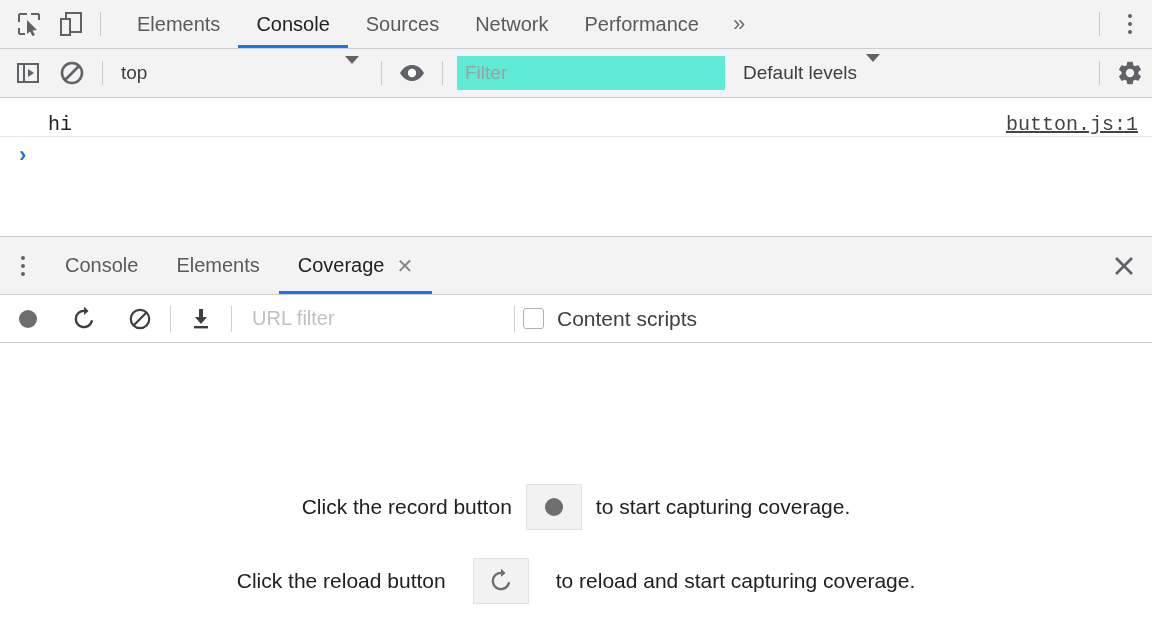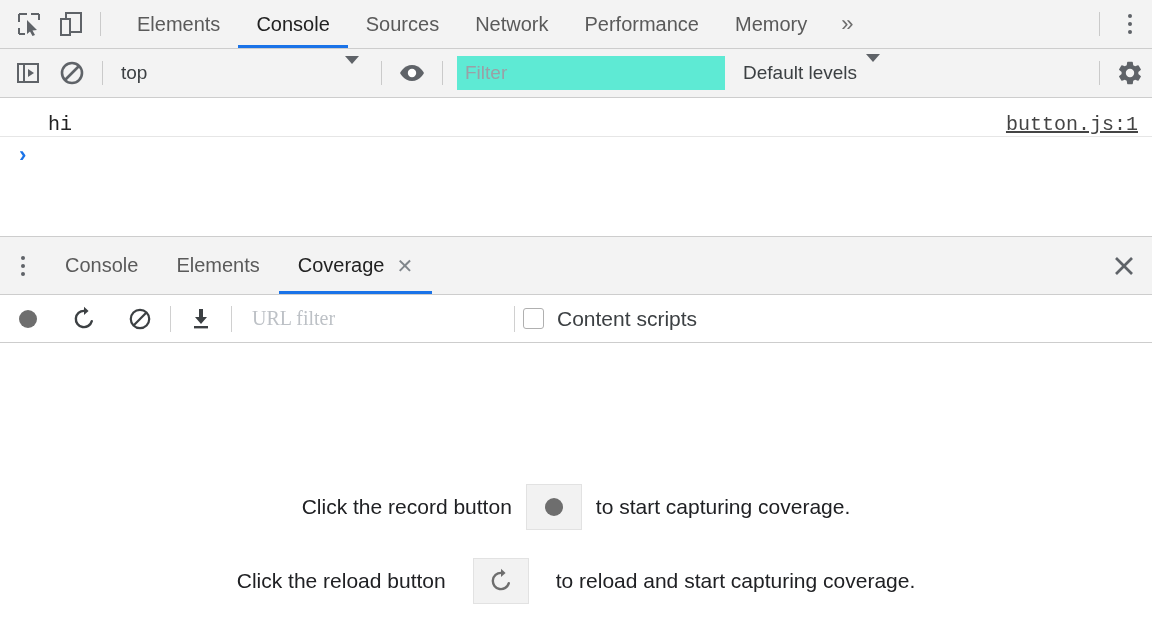--- a/index.html
+++ b/index.html
@@ -311,21 +311,21 @@
   }
   .url-filter {
     width: 230px;
     height: 30px;
     border: none;
     outline: none;
     background: transparent;
     font-size: 20px;
     color: #3c4043;
     margin-left: 16px;
-    font-family: Liberation Serif, serif;
+    font-family: Liberation Sans, sans-serif;
   }
   .url-filter::placeholder { color: #bdc1c6; }
   .content-scripts {
     display: flex;
     align-items: center;
     gap: 13px;
     margin-left: 6px;
     cursor: pointer;
     white-space: nowrap;
   }
@@ -411,23 +411,20 @@
         <span>Console</span>
       </div>
       <div class="main-tab">
         <span>Sources</span>
       </div>
       <div class="main-tab">
         <span>Network</span>
       </div>
       <div class="main-tab">
         <span>Performance</span>
-      </div>
-      <div class="main-tab">
-        <span>Memory</span>
       </div>
       <div class="more-tabs">
         <span>»</span>
       </div>
     </div>
 
     <div class="tabbar-right">
       <div class="vsep"></div>
       <div class="kebab">
         <span style="display:flex;flex-direction:column;gap:4px;">

